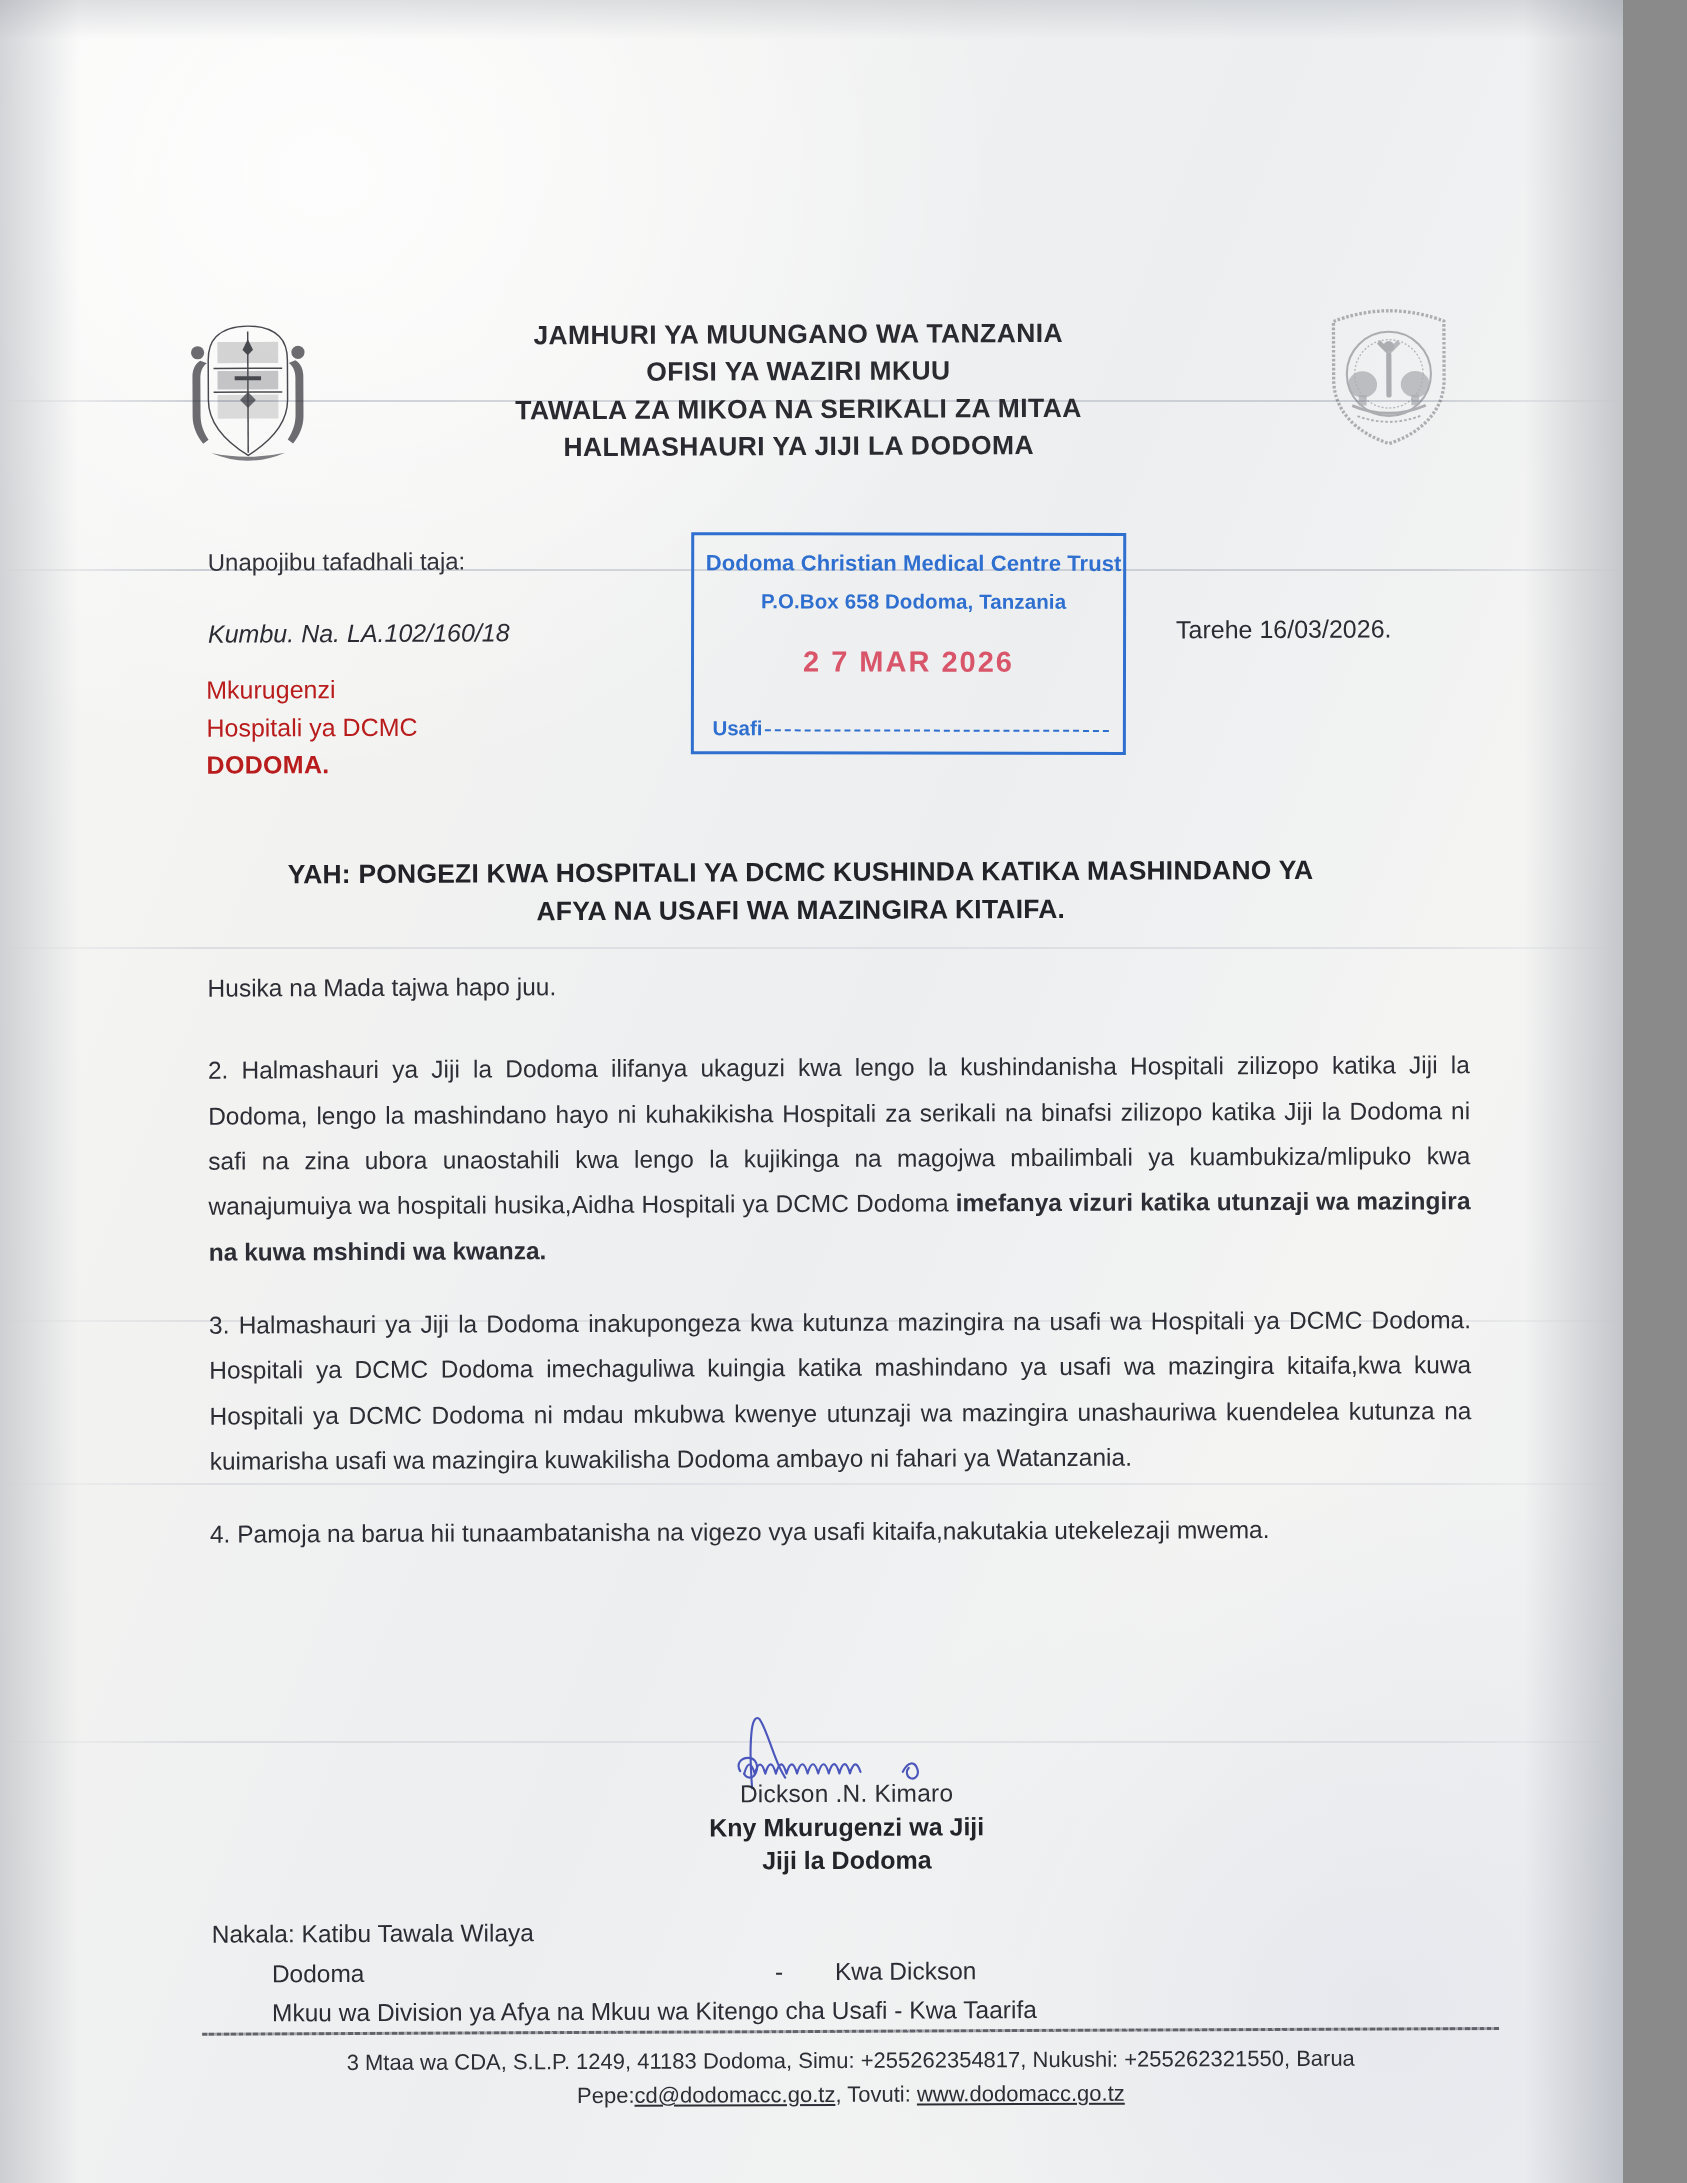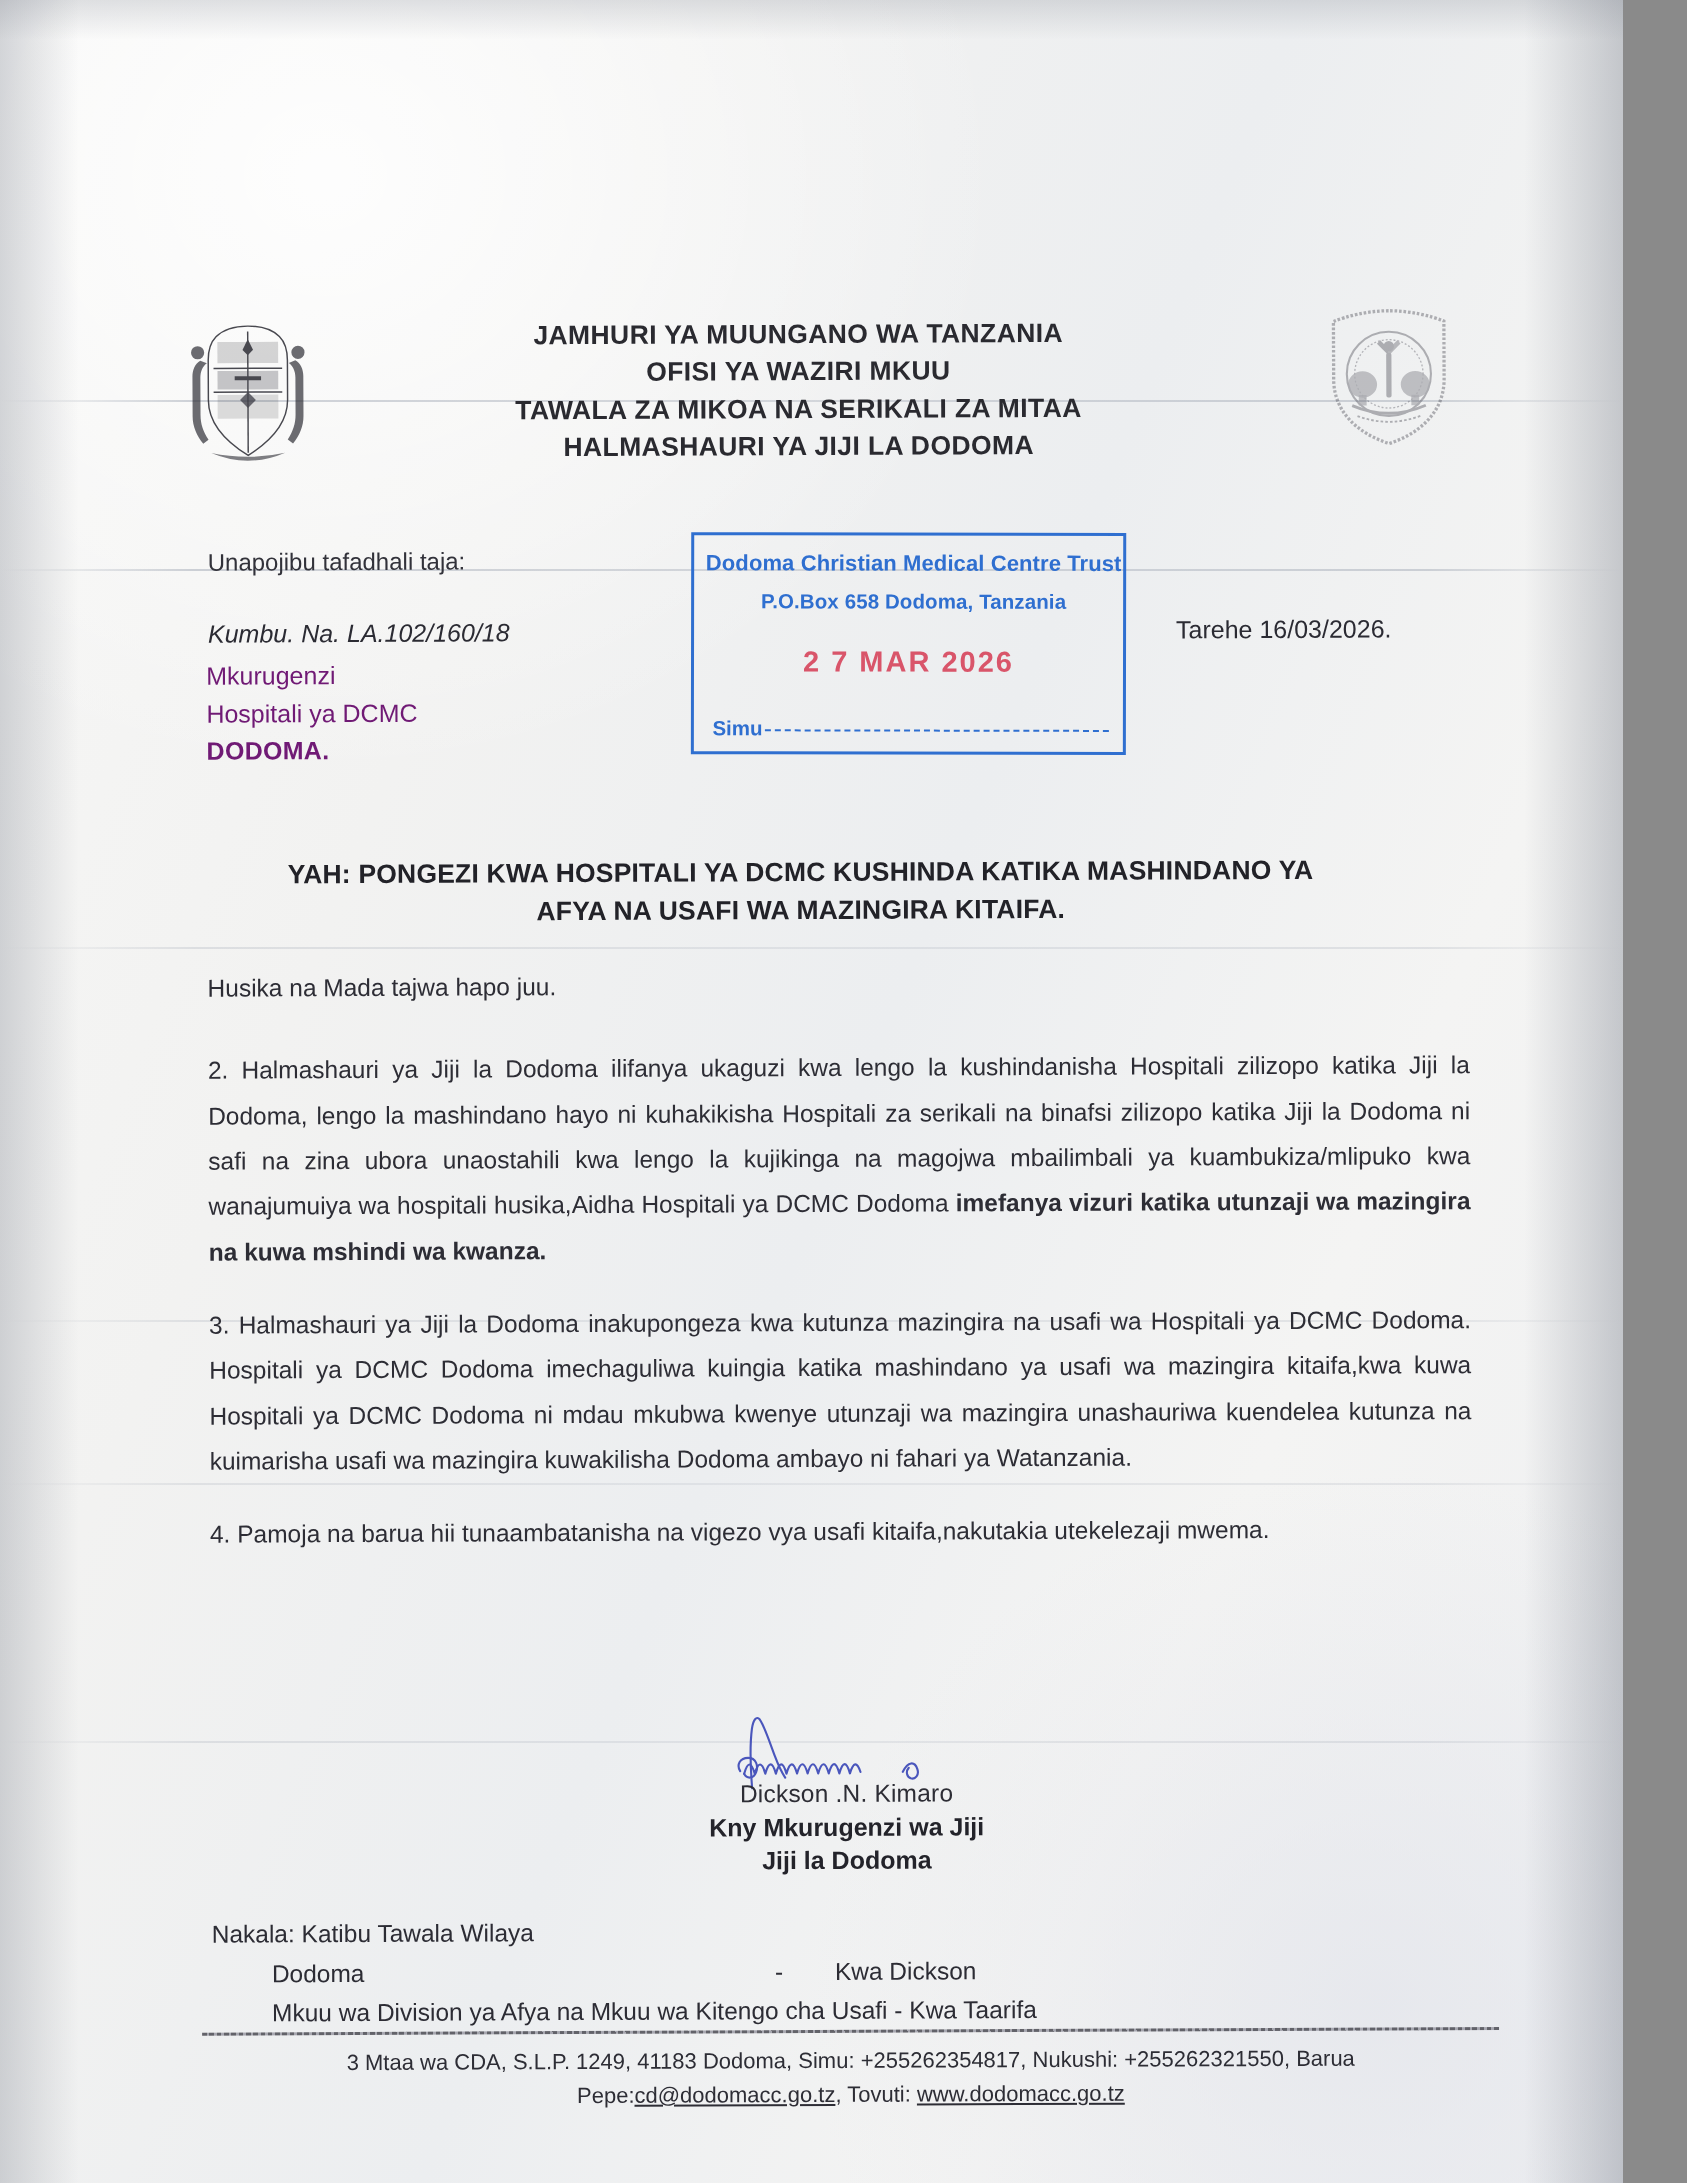--- a/index.html
+++ b/index.html
@@ -164,25 +164,25 @@
   .stamp-sign-rule {
     flex: 1 1 auto;
     border-bottom: 2.6px dashed #2f6fd0;
     margin-left: 2.6px;
     transform: translateY(-4px);
   }
 
   
   .addressee {
     position: absolute;
-    top: 655px;
+    top: 669px;
     left: 208px;
     font-size: 25px;
     line-height: 1.50;
-    color: #701a75;
+    color: #b91c1c;
   }
   .addressee .strong {
     font-weight: 700;
     letter-spacing: 0.3px;
   }
 
   
   .subject {
     position: absolute;
     top: 853px;
@@ -358,21 +358,21 @@
 
     <div class="ref-note">Unapojibu tafadhali taja:</div>
     <div class="ref-number">Kumbu. Na. LA.102/160/18</div>
     <div class="date-line">Tarehe 16/03/2026.</div>
 
     <div class="stamp">
       <div class="stamp-line1">Dodoma Christian Medical Centre Trust</div>
       <div class="stamp-line2">P.O.Box 658 Dodoma, Tanzania</div>
       <div class="stamp-date">2 7 MAR 2026</div>
       <div class="stamp-sign">
-        <span class="stamp-sign-label">Simu</span>
+        <span class="stamp-sign-label">Usafi</span>
         <span class="stamp-sign-rule"></span>
       </div>
     </div>
 
     <div class="addressee">
       <div>Mkurugenzi</div>
       <div>Hospitali ya DCMC</div>
       <div class="strong">DODOMA.</div>
     </div>
 

